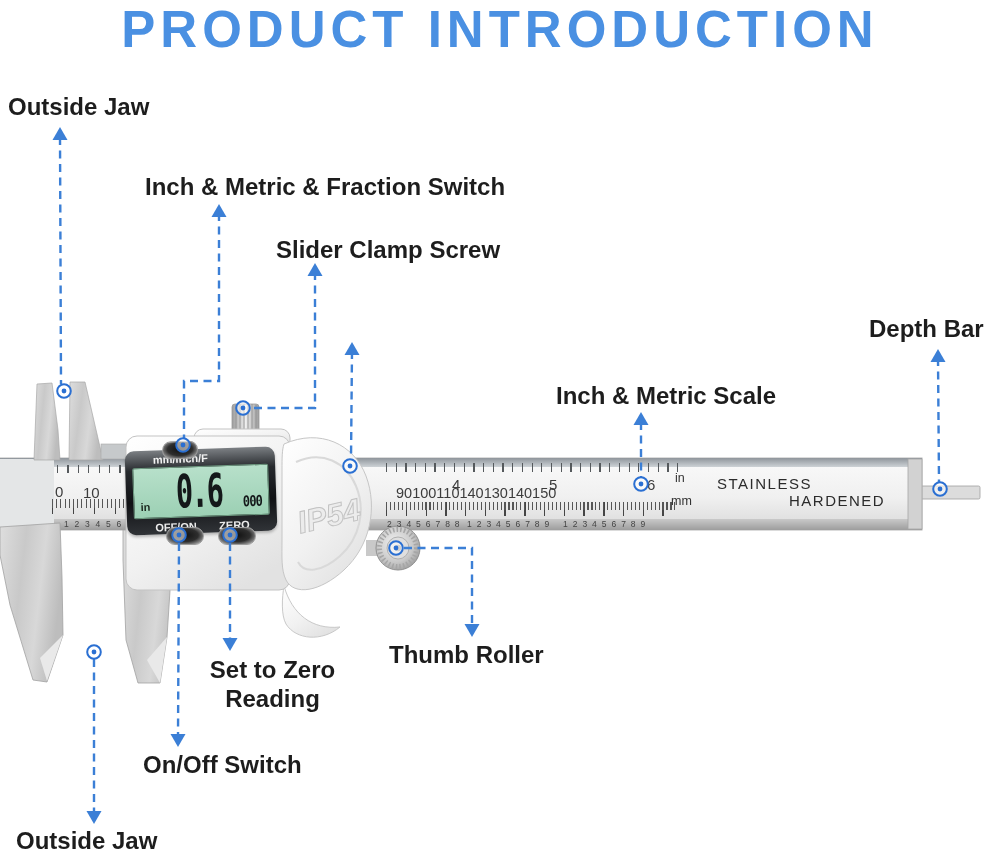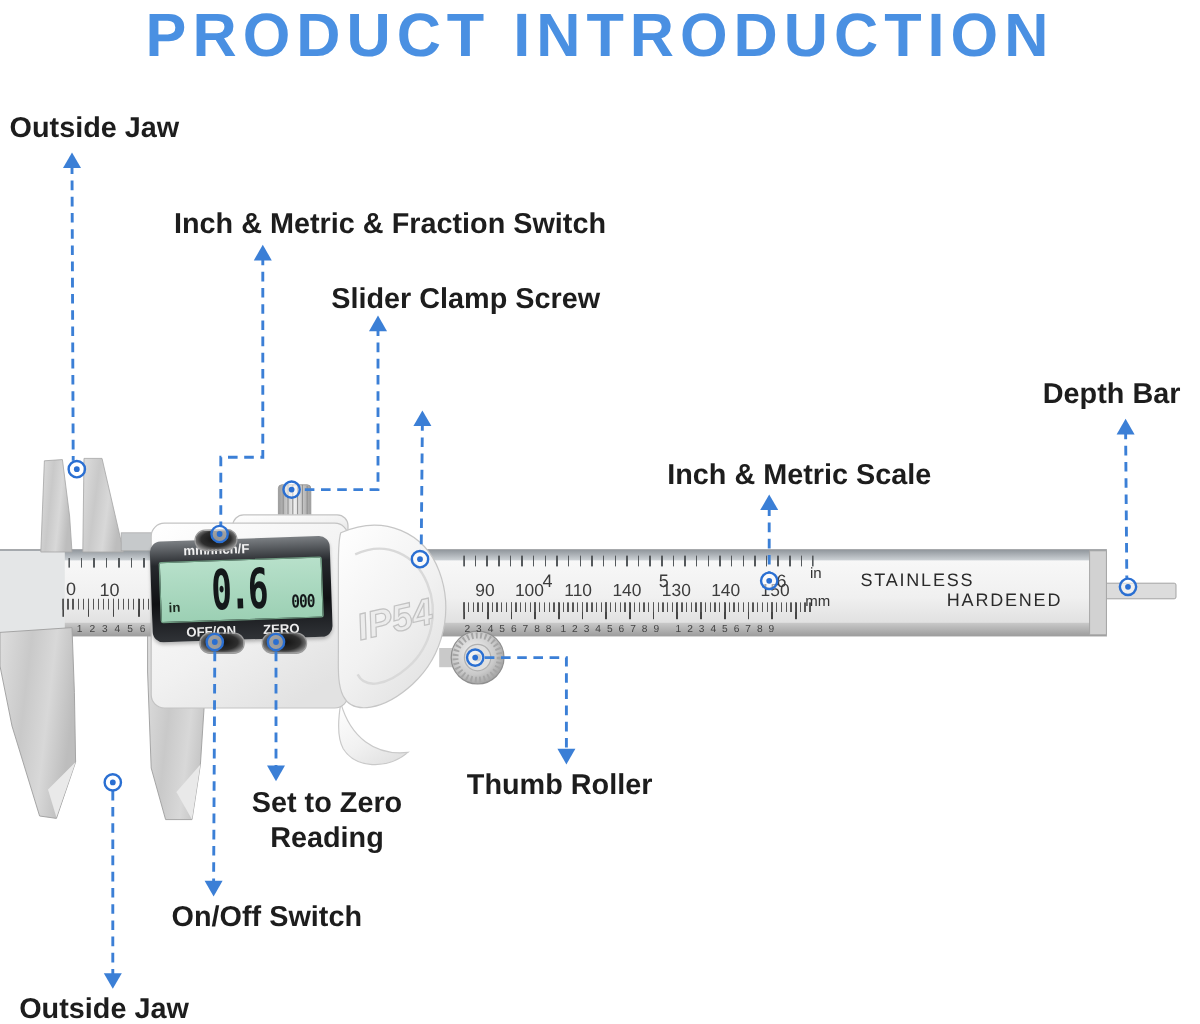--- a/index.html
+++ b/index.html
@@ -24,21 +24,21 @@
     background:repeating-linear-gradient(90deg,#454545 0 1.4px,transparent 1.4px 19.75px);}
   .t-inch-l{left:57px;top:465px;width:72px;height:8px;
     background:repeating-linear-gradient(90deg,#55595c 0 1.2px,transparent 1.2px 10.4px);}
   .t-mm-l-minor{left:52px;top:499px;width:80px;height:9px;
     background:repeating-linear-gradient(90deg,#565656 0 1.1px,transparent 1.1px 4.2px);}
   .t-mm-l-major{left:52px;top:499px;width:80px;height:15px;
     background:repeating-linear-gradient(90deg,#454545 0 1.4px,transparent 1.4px 21px);}
   .tiny-digits{position:absolute;z-index:2;font-size:8.5px;letter-spacing:1.3px;color:#444;white-space:nowrap;margin-top:48px;}
   .inch-big{position:absolute;z-index:2;font-size:15px;color:#3c3c3c;}
   .mm-row{position:absolute;z-index:2;left:396px;top:485px;width:262px;display:flex;
-    justify-content:space-between;font-size:14.5px;color:#3c3c3c;}
+    font-size:14.5px;color:#3c3c3c;}
   .unit{position:absolute;z-index:2;font-size:12.5px;color:#333;}
   .etch{position:absolute;z-index:2;font-size:15px;letter-spacing:1.5px;color:#2b2b2b;}
   
   #display-module{position:absolute;left:126px;top:449px;width:150px;height:84px;z-index:3;
     transform:rotate(-2deg);border-radius:9px;
     background:linear-gradient(180deg,#7b7f83 0%,#26292d 24%,#101114 62%,#303337 100%);
     box-shadow:0 2px 3px rgba(0,0,0,.25);}
   #mode-label{position:absolute;top:3px;left:28px;color:#f2f2f2;font-size:11px;font-weight:bold;}
   #lcd{position:absolute;left:7px;top:17px;right:7px;height:49px;border-radius:2px;
     background:linear-gradient(180deg,#b7e0ca,#9cd0b4);border:1px solid #6f9c82;}

